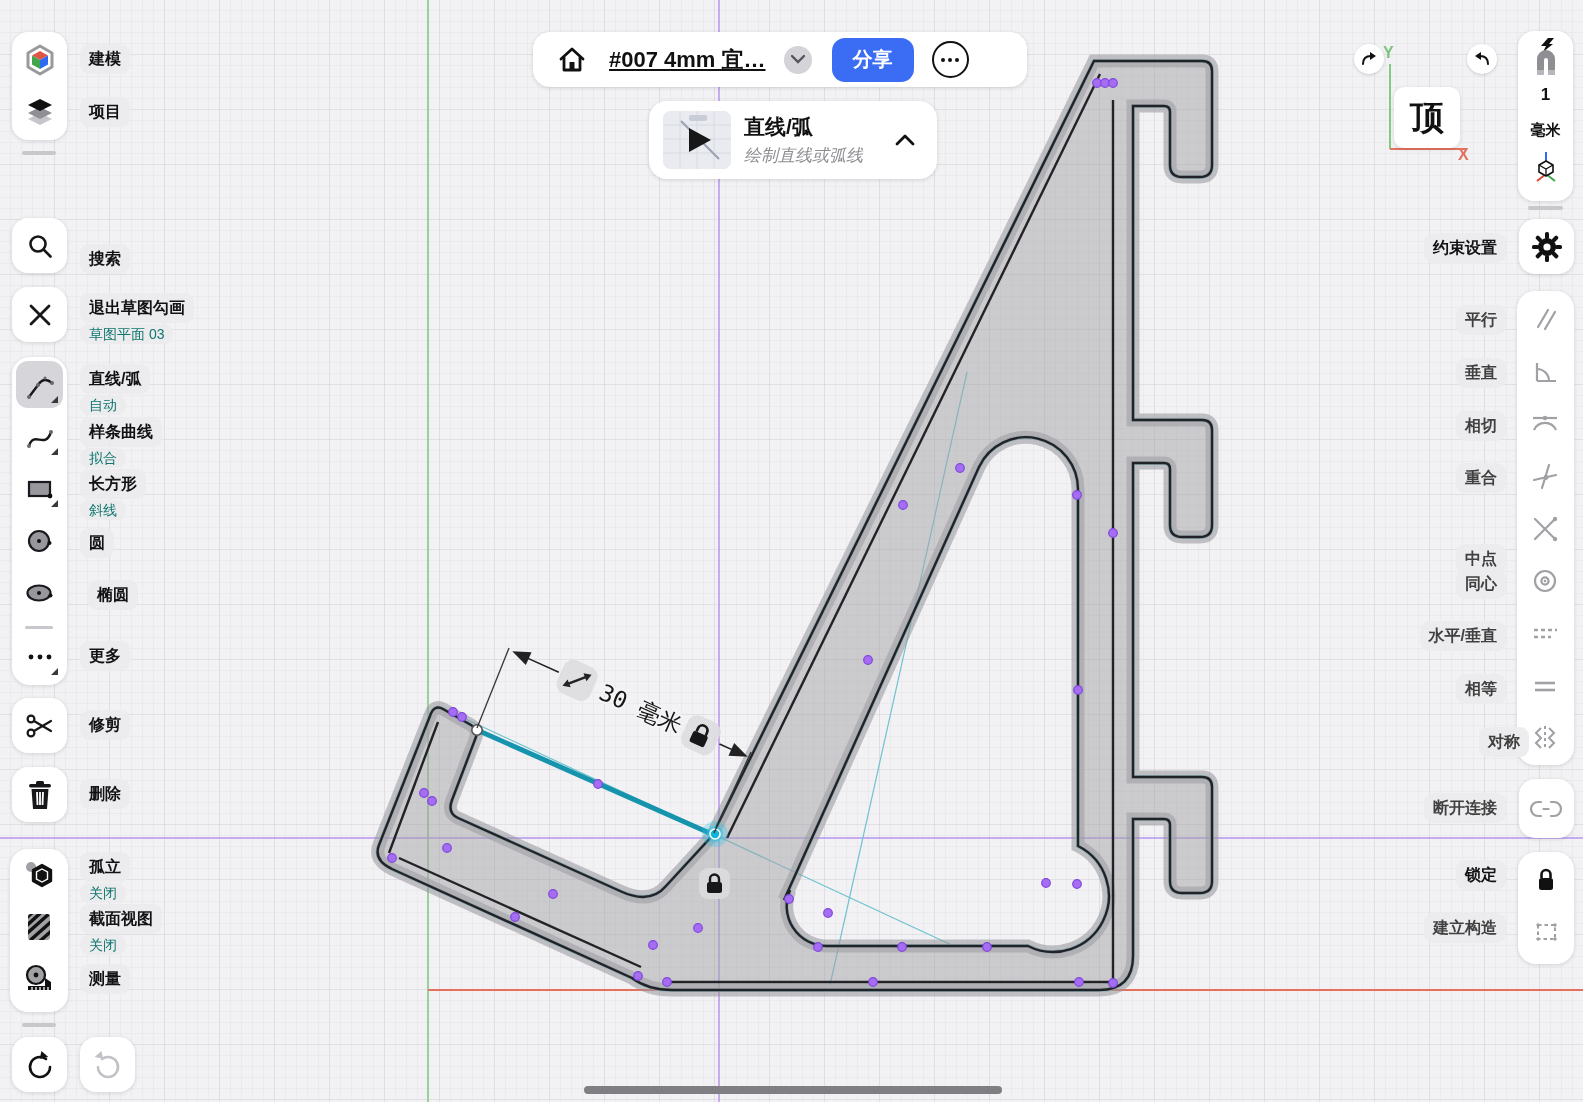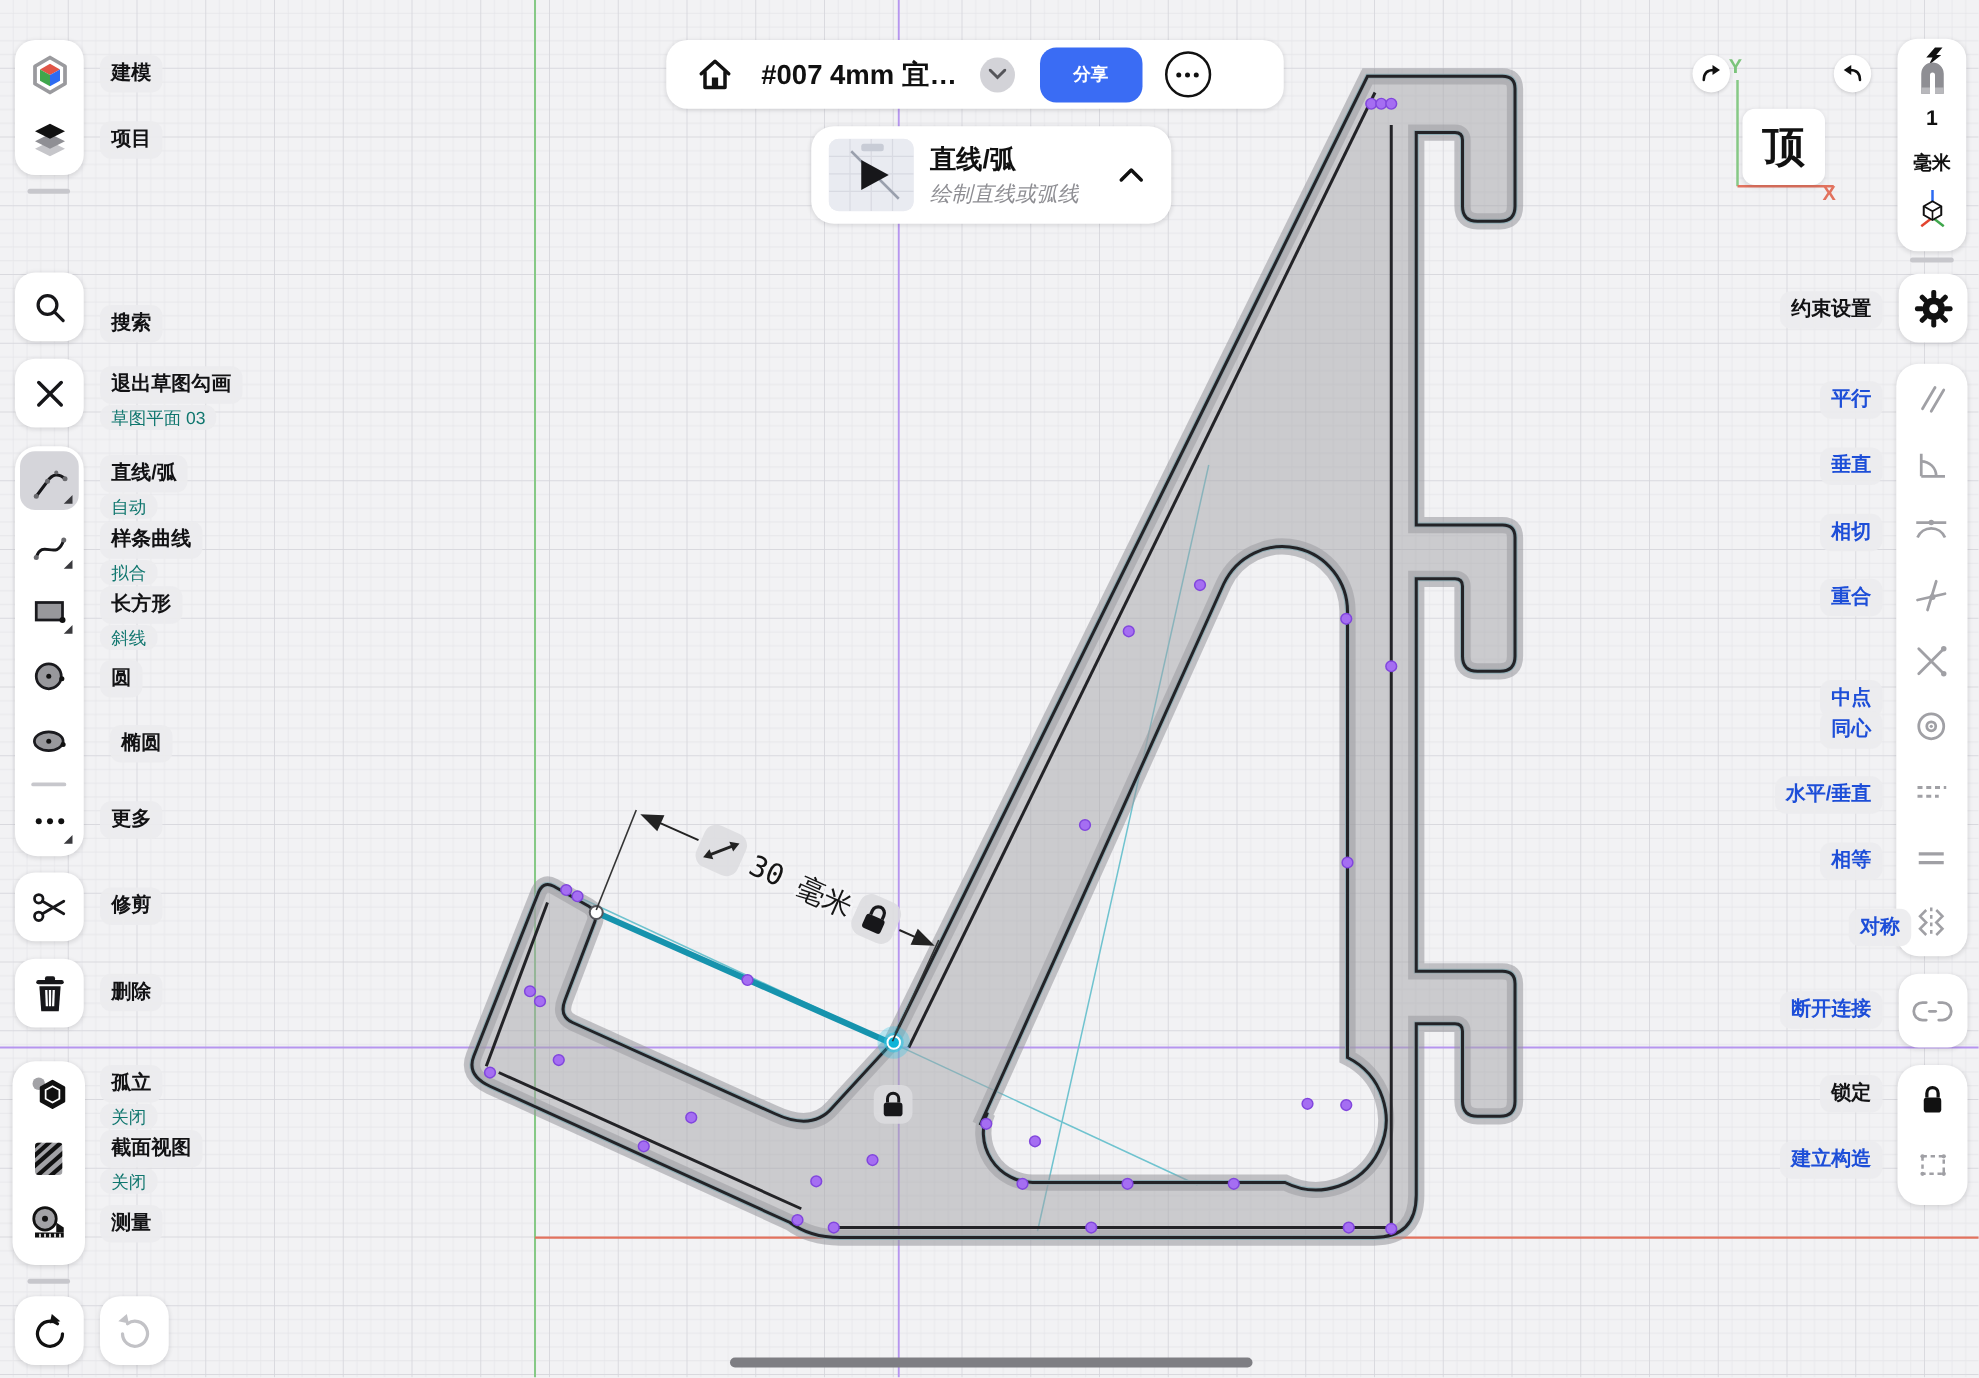--- a/index.html
+++ b/index.html
@@ -13,31 +13,31 @@
   .btn{position:absolute;width:55px;height:55px;background:#fff;border-radius:16px;
        box-shadow:0 1px 4px rgba(20,20,30,.14);display:flex;align-items:center;justify-content:center;}
   .btn.inpanel{box-shadow:none;background:transparent;border-radius:12px;}
   .btn.sel{background:#d5d5da;}
   .tri{position:absolute;right:5px;bottom:5px;width:0;height:0;
        border-left:7px solid transparent;border-bottom:7px solid #3a3a3e;}
   .lblcol{position:absolute;left:80px;display:flex;flex-direction:column;align-items:flex-start;}
   .pill{display:inline-block;background:rgba(235,235,238,.92);border-radius:9px;padding:2px 9px;
         font-size:16px;font-weight:700;color:#121214;white-space:nowrap;line-height:26px;}
   .pill.sub{font-size:14px;font-weight:400;color:#0f766e;padding:1px 9px;line-height:18px;margin-top:1px;}
-  .pill.gray{color:#1d4ed8;}
+  .pill.gray{color:#404040;}
   .divider{position:absolute;height:4px;background:#c7c7cc;border-radius:2px;}
   
   .rlabel{position:absolute;display:flex;justify-content:flex-end;width:220px;}
   
   #topbar{left:533px;top:32px;width:494px;height:55px;border-radius:17px;display:flex;align-items:center;}
-  #topbar .title{font-size:22px;font-weight:700;color:#111;margin-left:22px;white-space:nowrap;}
+  #topbar .title{font-size:22px;font-weight:700;color:#111;margin-left:22px;white-space:nowrap;text-decoration:underline;}
   #chev-circle{width:28px;height:28px;border-radius:50%;background:#d3d3d8;display:flex;
                align-items:center;justify-content:center;margin-left:18px;}
   #share-btn{margin-left:20px;width:82px;height:44px;border-radius:13px;background:#3a6cf4;color:#fff;
-             font-size:14px;font-weight:600;display:flex;align-items:center;justify-content:center;}
+             font-size:20px;font-weight:600;display:flex;align-items:center;justify-content:center;}
   #more-btn{margin-left:18px;width:33px;height:33px;border-radius:50%;border:2.4px solid #111;
             display:flex;align-items:center;justify-content:center;gap:3px;}
   #more-btn i{width:4px;height:4px;border-radius:50%;background:#111;display:block;}
   
   #hint{left:649px;top:101px;width:288px;height:78px;border-radius:18px;display:flex;align-items:center;}
   #hint .thumb{position:relative;width:68px;height:58px;margin-left:14px;border-radius:8px;
                background:#e9ebf1;overflow:hidden;flex:none;}
   #hint .t-title{font-size:21px;font-weight:700;color:#111;}
   #hint .t-sub{font-size:17px;color:#8e8e93;margin-top:3px;font-style:italic;}
   .small-round{position:absolute;width:30px;height:30px;border-radius:50%;background:#fff;

